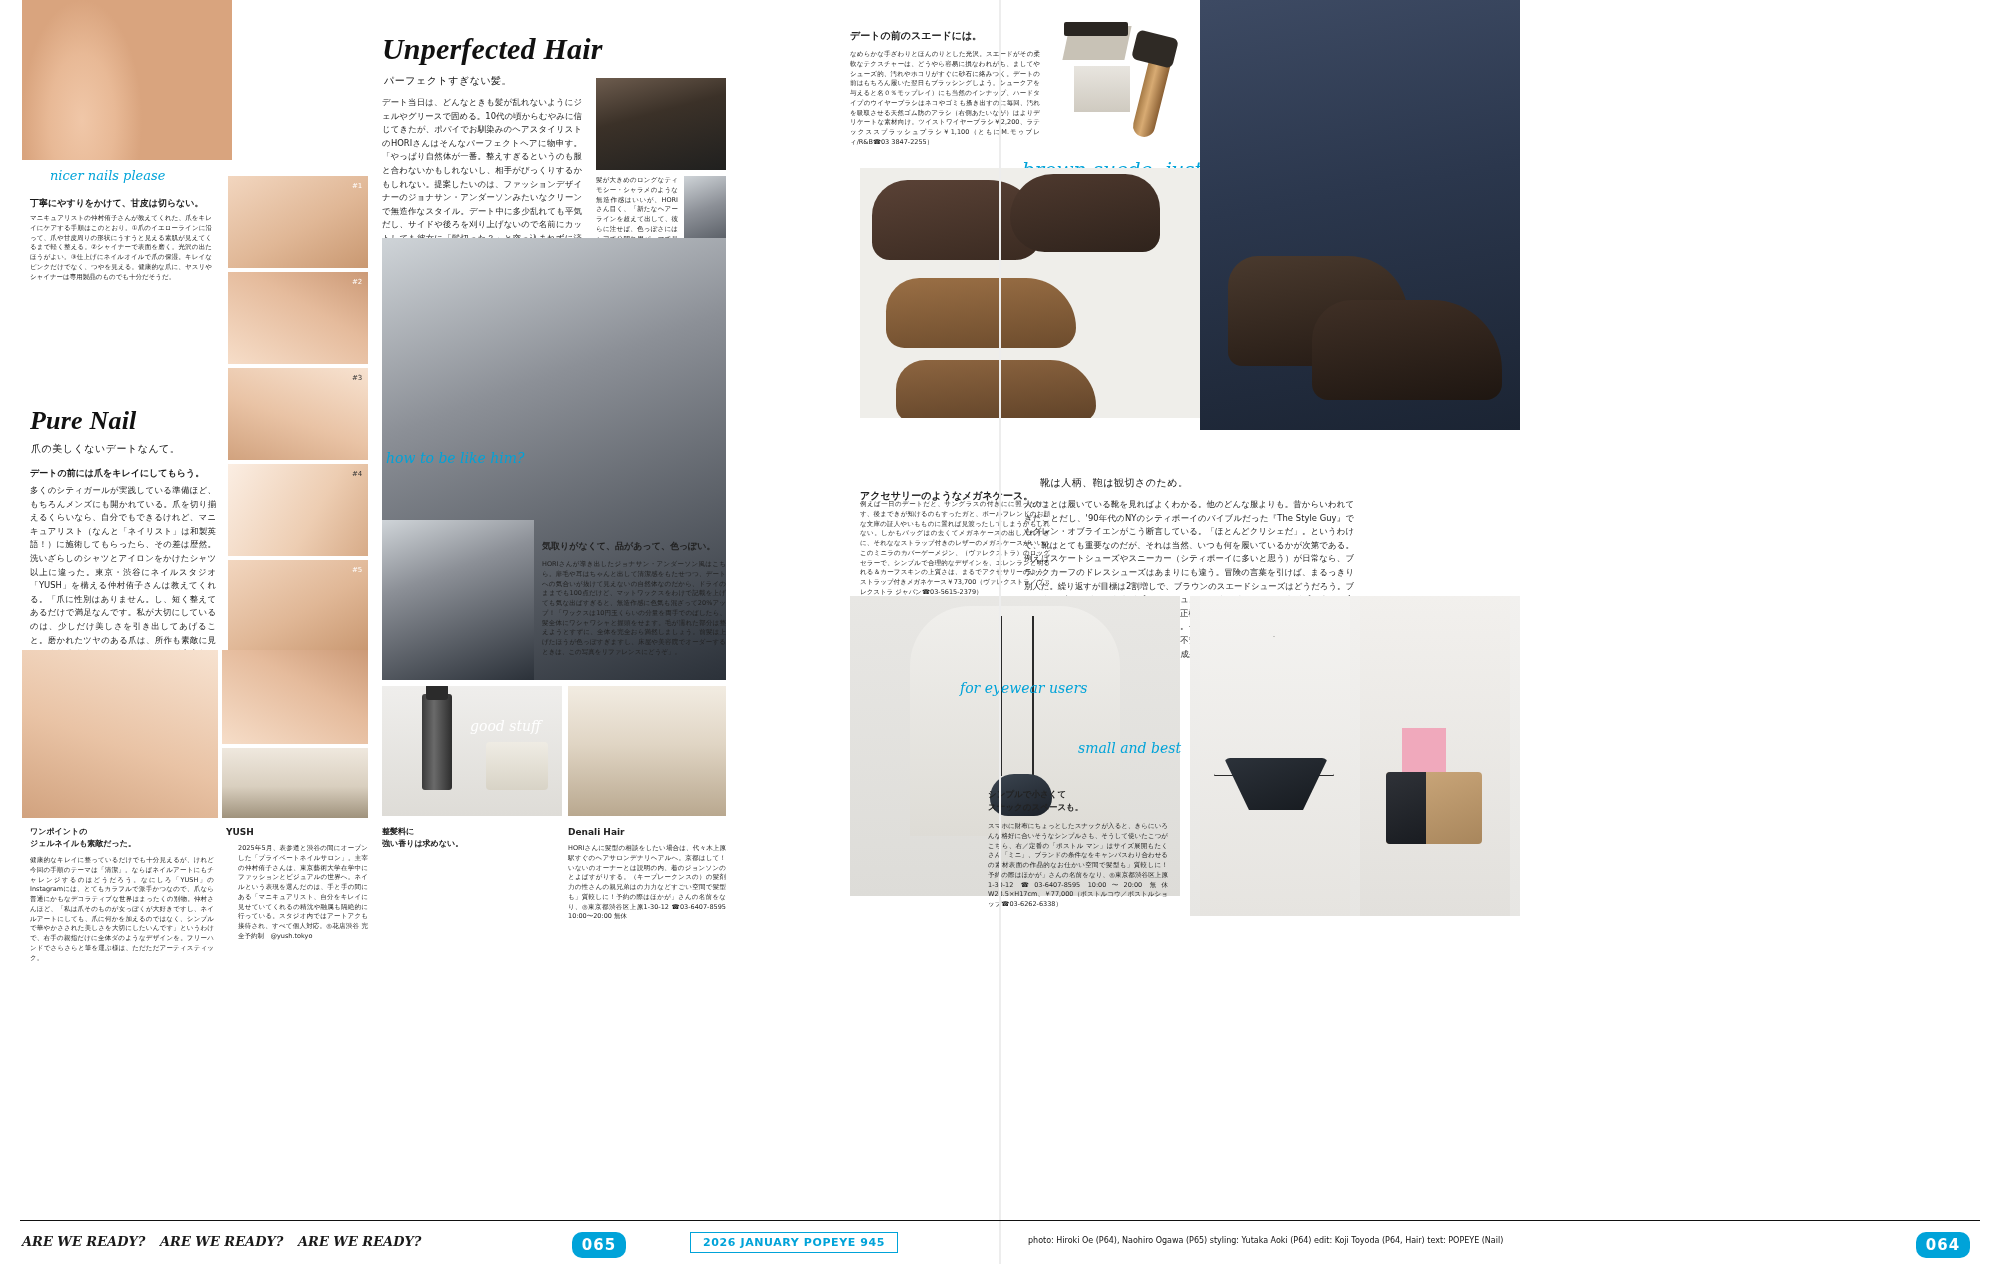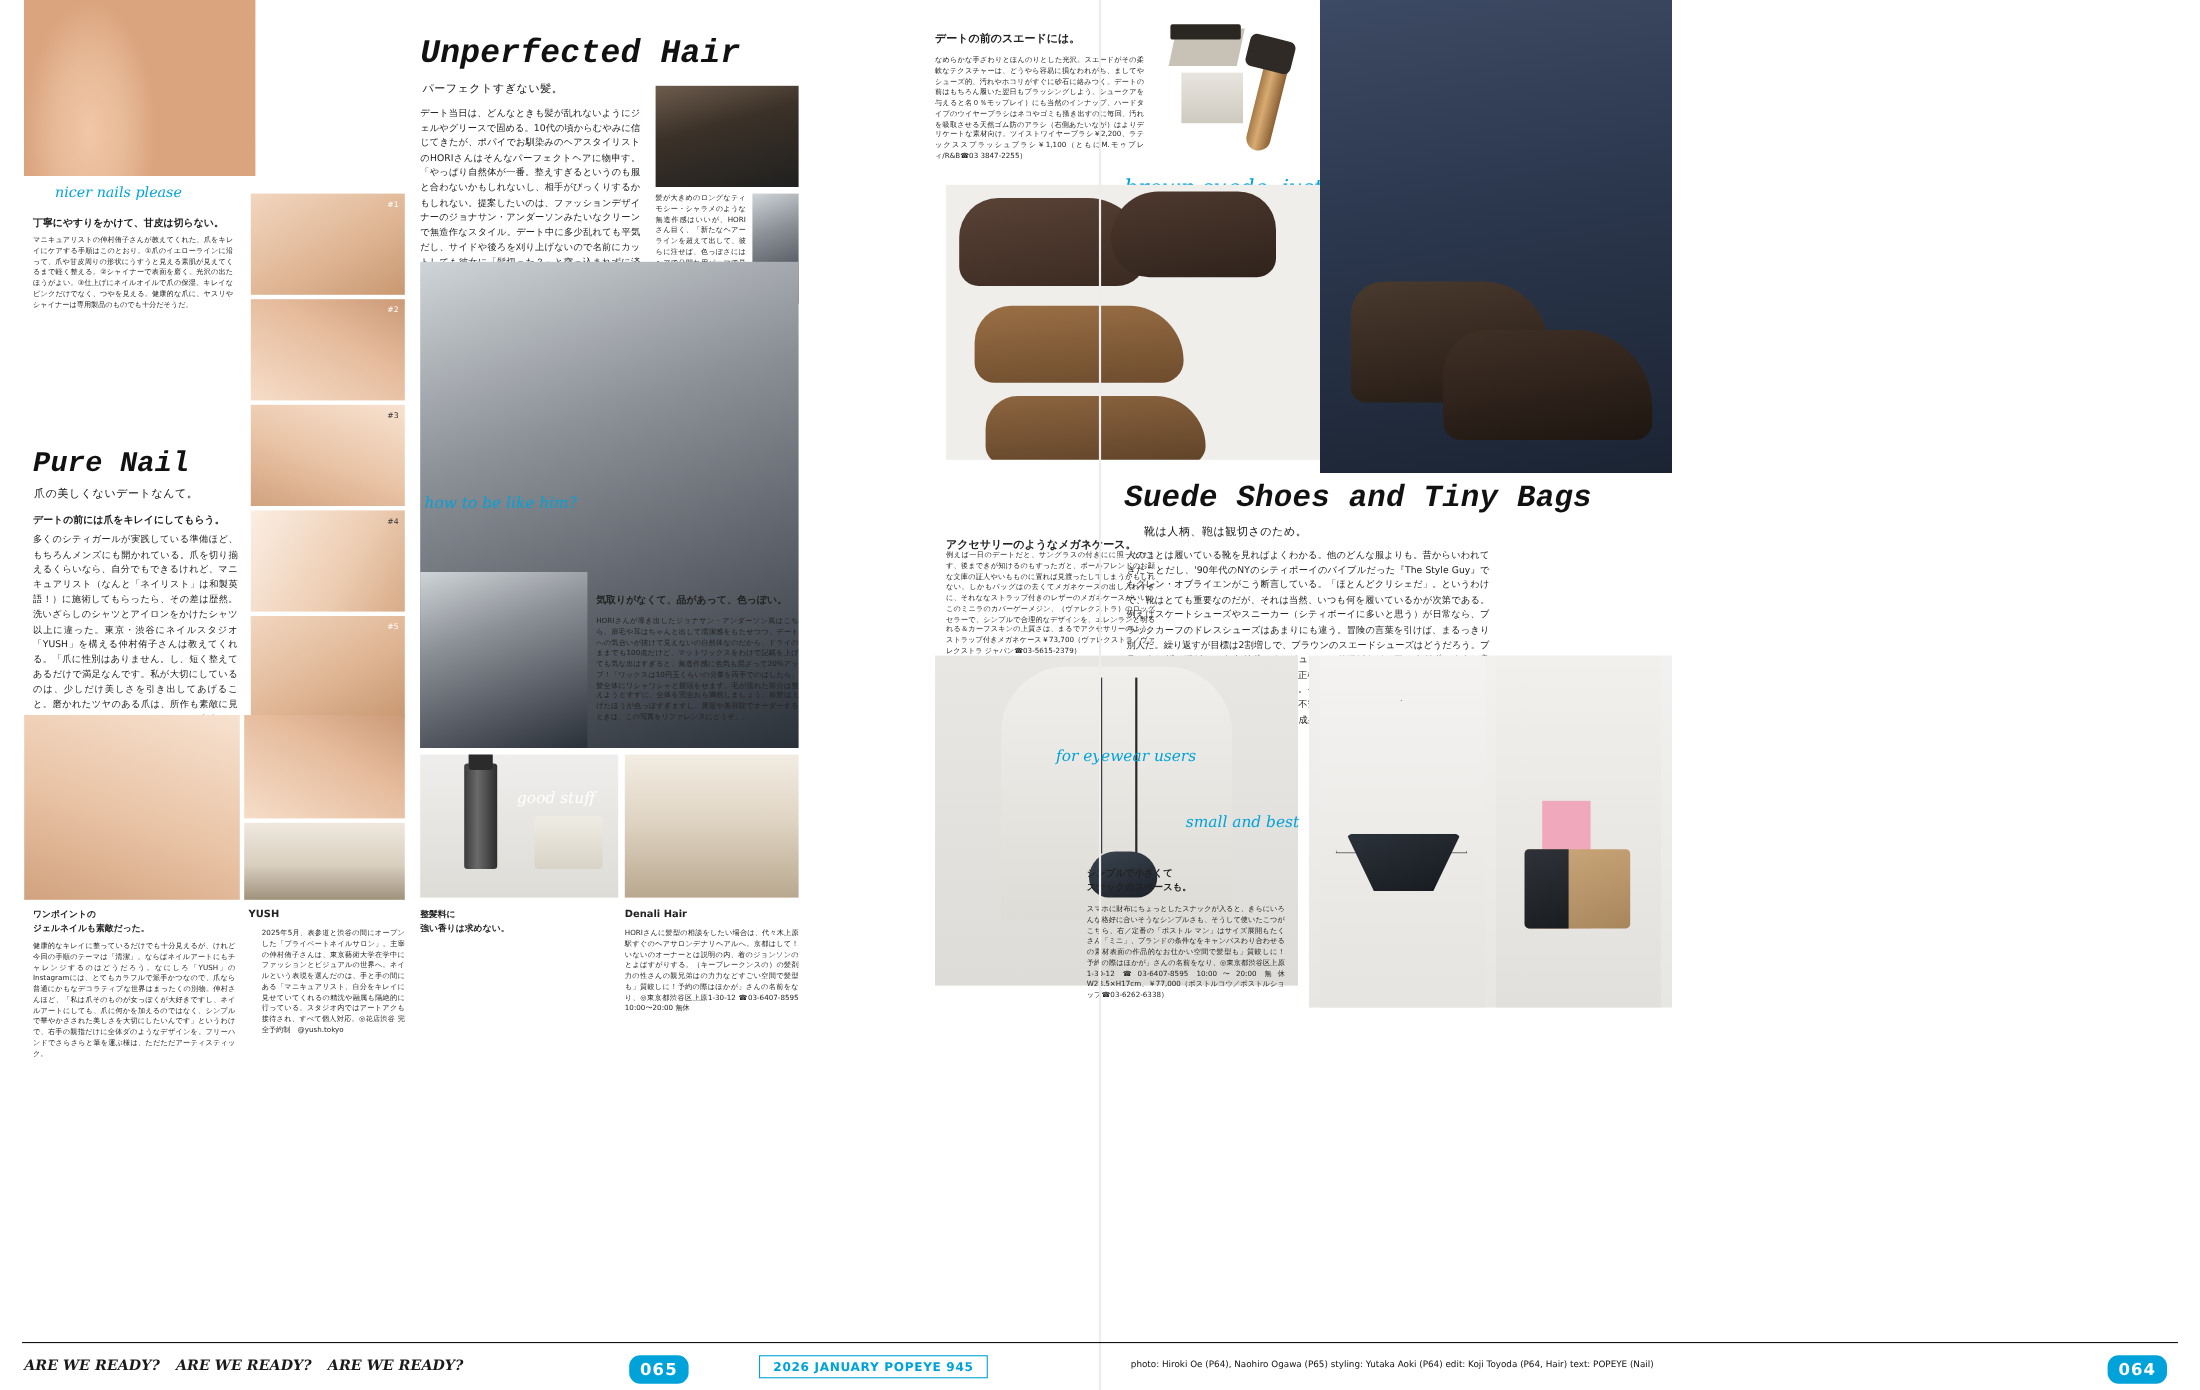--- a/index.html
+++ b/index.html
@@ -16,21 +16,21 @@
   }
   .tiny-jp {
     font-family:"DejaVu Sans", sans-serif;
     font-size:6.5px; line-height:1.5; color:#222; text-align:justify;
   }
   .cap-jp {
     font-family:"DejaVu Sans", sans-serif;
     font-size:7px; line-height:1.55; color:#222; text-align:justify;
   }
   .headline-it {
-    font-family:Liberation Mono, monospace;
+    font-family:Liberation Serif, serif;
     font-style:italic; font-weight:700; color:#111;
     letter-spacing:.2px;
   }
   .sub-jp {
     font-family:"DejaVu Sans", sans-serif;
     font-size:10px; color:#111; margin-top:4px; letter-spacing:.5px;
   }
   .script {
     font-family:"DejaVu Serif", serif; font-style:italic; color:#00a3d9; font-size:13px;
   }
@@ -176,21 +176,20 @@
       <div style="position:absolute; left:150px; top:6px; width:150px; height:78px; background:linear-gradient(170deg,#4e392e,#2f231c); border-radius:50px 40px 20px 40px;"></div>
       <div style="position:absolute; left:26px; top:110px; width:190px; height:70px; background:linear-gradient(175deg,#9a6f45,#6d4c2d); border-radius:40px 60px 24px 22px;"></div>
       <div style="position:absolute; left:36px; top:192px; width:200px; height:62px; background:linear-gradient(175deg,#8d6540,#5f4228); border-radius:36px 56px 20px 20px;"></div>
     </div>
 
     <div class="ph denim" style="left:200px; top:0px; width:320px; height:430px;">
       <div style="position:absolute; left:28px; top:256px; width:180px; height:110px; background:linear-gradient(170deg,#4a3a2e,#241a14); border-radius:30px 60px 16px 14px;"></div>
       <div style="position:absolute; left:112px; top:300px; width:190px; height:100px; background:linear-gradient(170deg,#403026,#1e1611); border-radius:40px 70px 16px 16px;"></div>
     </div>
 
-    <div class="headline-it" style="position:absolute; left:22px; top:438px; font-size:28px;">Suede Shoes and Tiny Bags</div>
     <div class="sub-jp" style="position:absolute; left:40px; top:472px;">靴は人柄、鞄は観切さのため。</div>
     <div class="body-jp" style="position:absolute; left:24px; top:498px; width:330px;">人のことは履いている靴を見ればよくわかる。他のどんな服よりも。昔からいわれてきたことだし、'90年代のNYのシティボーイのバイブルだった『The Style Guy』でもグレン・オブライエンがこう断言している。「ほとんどクリシェだ」。というわけで、靴はとても重要なのだが、それは当然、いつも何を履いているかが次第である。例えばスケートシューズやスニーカー（シティボーイに多いと思う）が日常なら、ブラックカーフのドレスシューズはあまりにも違う。冒険の言葉を引けば、まるっきり別人だ。繰り返すが目標は2割増しで、ブラウンのスエードシューズはどうだろう。ブラックレザーほどシックすぎず、ベージュスエードほどカジュアルすぎず、まさに良き中庸。探してみると、姿勢を正せる矯正機能が付いたものや、タッセルやブローグなどの飾り付きなど選択肢も豊富だった。そしてバッグは小さいものをお薦めしたい（山にでも行かない限りは）。なんだか不安であれこれ持ってきちゃうその荷物的に避けられるし、ふたりのショッピングの成果やガールフレンドのバッグも、ひょいと持ってあげられる。</div>
 
     <div class="cap-jp bold-jp" style="position:absolute; left:-140px; top:488px; width:200px; font-size:10px;">アクセサリーのようなメガネケース。</div>
     <div class="tiny-jp" style="position:absolute; left:-140px; top:500px; width:190px;">例えば一日のデートだと、サングラスの付きにに照ったけます、後まできが知けるのもすったガと、ボールフレンドのお顔な文庫の証人やいもものに置れば見渡ったしてしまうかもしれない。しかもバッグはの去くてメガネケースの出し入れすぎに、それななストラップ付きのレザーのメガネケースがいい。このミニラのカバーゲーメジン、（ヴァレクストラ）のロッグセラーで、シンプルで合理的なデザインを、エレンランと明るれる＆カーフスキンの上質さは、まるでアクセサリーのよう。ストラップ付きメガネケース￥73,700（ヴァレクストラ／ヴァレクストラ ジャパン☎03-5615-2379）</div>
 
     <div class="ph glasses-bg" style="left:-150px; top:596px; width:330px; height:300px;">
       <div style="position:absolute; left:60px; top:10px; width:210px; height:230px; background:linear-gradient(180deg,#f0efec,#dedcd6); border-radius:60px 60px 0 0;"></div>
       <div style="position:absolute; left:150px; top:20px; width:2px; height:160px; background:#2a2a2a;"></div>
       <div style="position:absolute; left:182px; top:20px; width:2px; height:160px; background:#2a2a2a;"></div>

